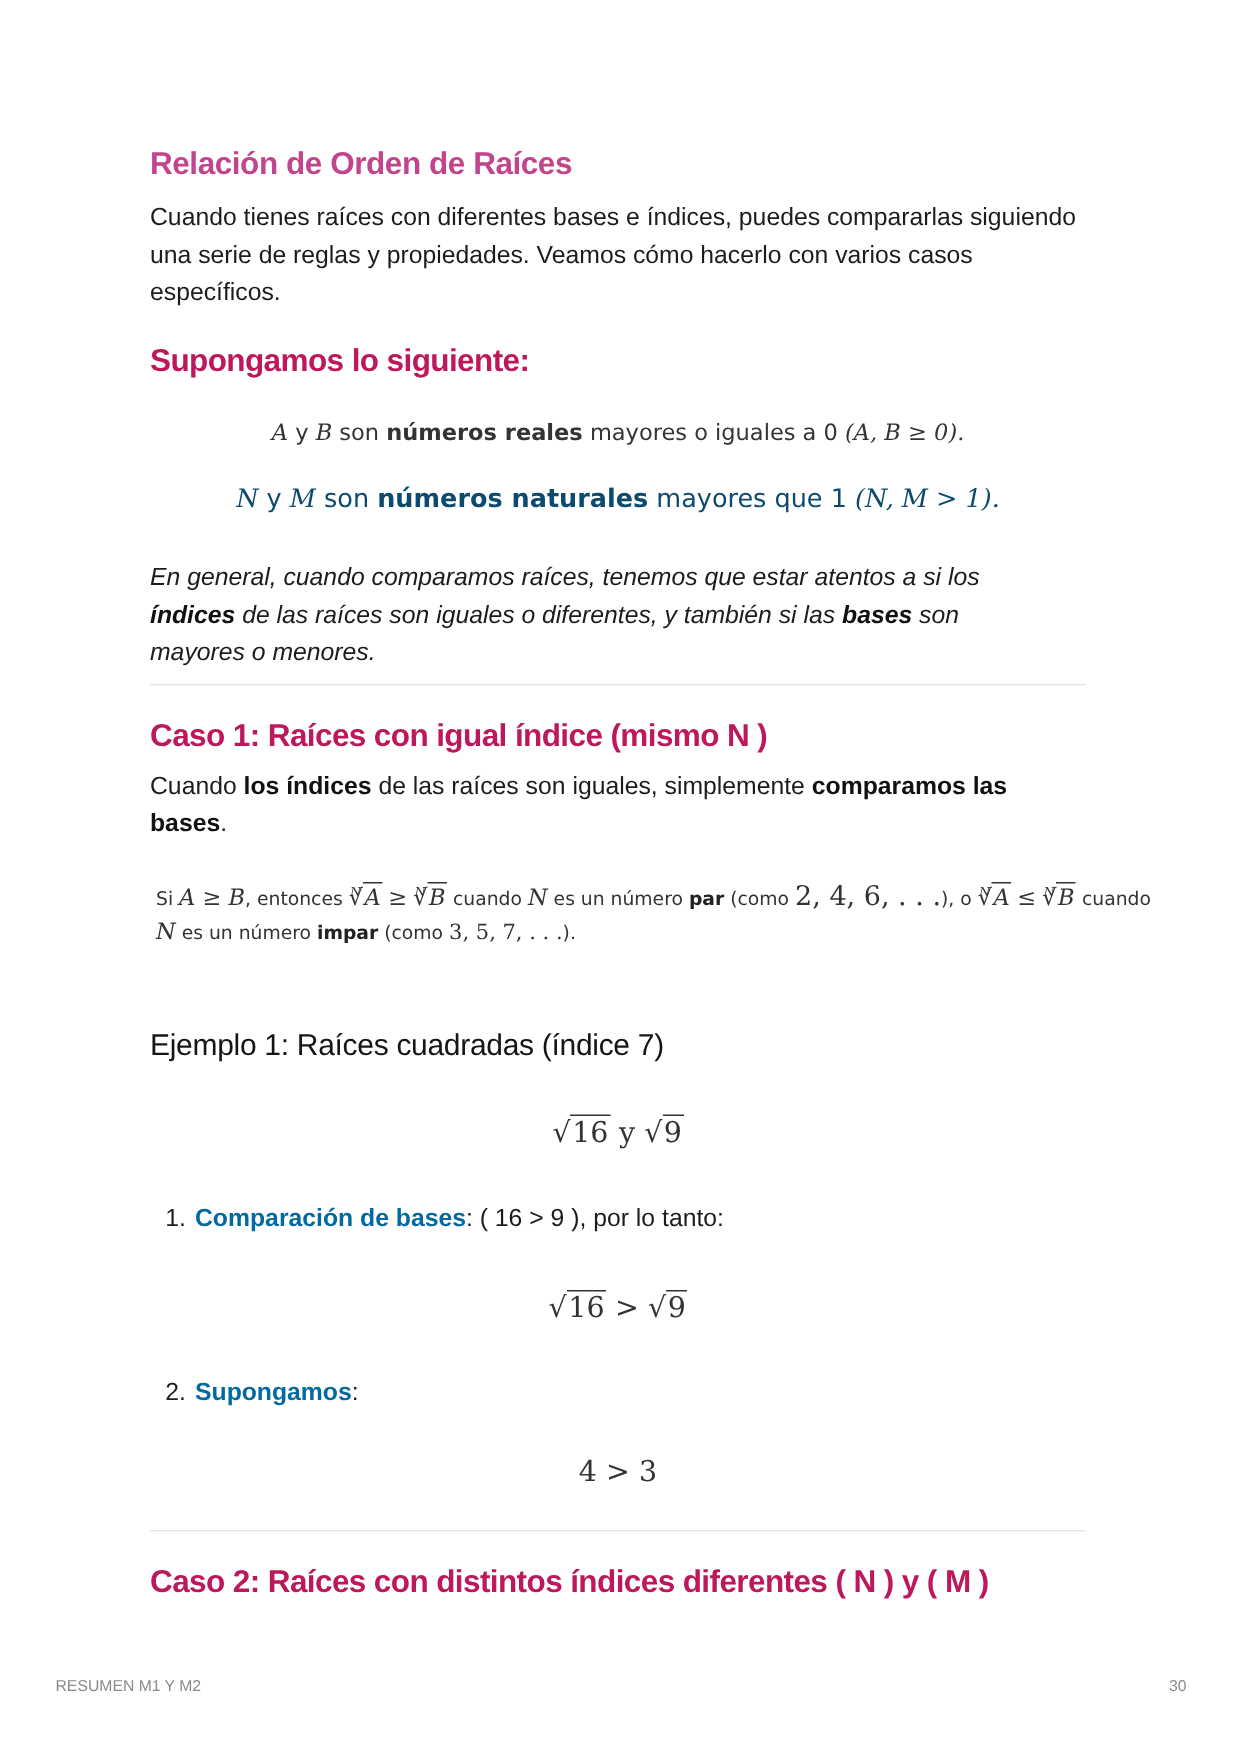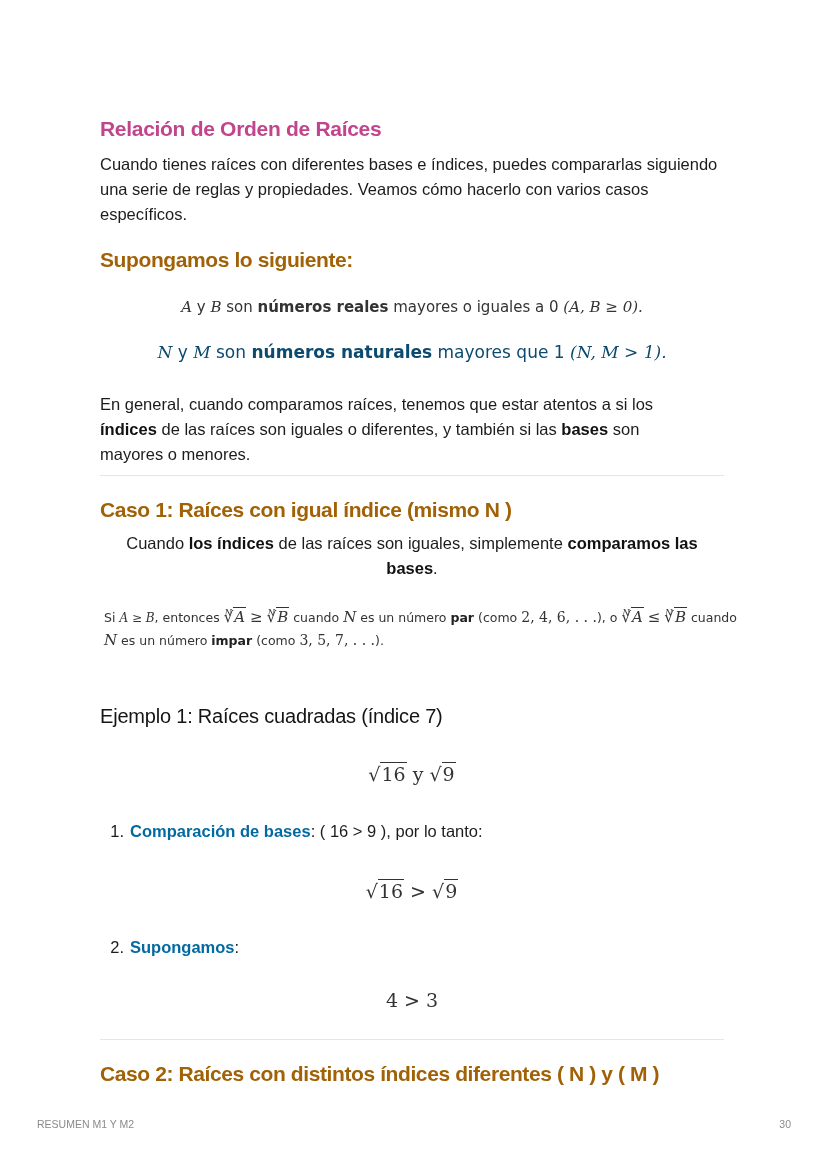--- a/index.html
+++ b/index.html
@@ -14,38 +14,38 @@
       overflow: hidden;
       font-family: "Liberation Sans", "DejaVu Sans", sans-serif;
       color: #1a1a1a;
     }
     .page {
       position: absolute;
       left: 100px;
       top: 0;
       width: 628px;
     }
-    .abs { position: absolute; left: 0; right: 4px; margin-top: 19px; }
+    .abs { position: absolute; left: 0; right: 4px; }
     .title {
       top: 98px;
       font-size: 21px;
       font-weight: 700;
       color: #c2448c;
       letter-spacing: -0.3px;
     }
     .para {
       font-size: 16.5px;
       line-height: 25px;
       color: #1c1c1c;
     }
     .para b { font-weight: 700; color: #111; }
     .h2 {
       font-size: 21px;
       font-weight: 700;
-      color: #a16207;
+      color: #be185d;
       letter-spacing: -0.4px;
     }
     .h3 {
       font-size: 20px;
       font-weight: 400;
       color: #151515;
       letter-spacing: -0.2px;
     }
     .center { text-align: center; }
     .math {
@@ -141,54 +141,54 @@
   <div class="abs center big-assume">
     <i>N</i>
     <span>y</span>
     <i>M</i>
     <span>son</span>
     <b>números naturales</b>
     <span>mayores que 1</span>
     <i>(N, M &gt; 1).</i>
   </div>
 
-  <div class="abs para" style="top:373px;">
+  <div class="abs para" style="top:373px;font-style:italic;">
     <span>En general, cuando comparamos raíces, tenemos que estar atentos a si los</span><br>
     <b>índices</b>
     <span>de las raíces son iguales o diferentes, y también si las</span>
     <b>bases</b>
     <span>son</span><br>
     <span>mayores o menores.</span>
   </div>
 
   <div class="abs sep" style="top:456px;"></div>
 
   <div class="abs h2" style="top:479px;">Caso 1: Raíces con igual índice (mismo N )</div>
 
-  <div class="abs para" style="top:512px;text-align:center;">
+  <div class="abs para" style="top:512px;">
     <span>Cuando</span>
     <b>los índices</b>
     <span>de las raíces son iguales, simplemente</span>
     <b>comparamos las</b><br>
     <b>bases</b><span>.</span>
   </div>
 
   <div class="abs rule" style="top:587px;">
     <div style="white-space:nowrap;">
       <span>Si</span>
-      <i style="font-size:12px;">A ≥ B</i><span>, entonces</span>
+      <i style="font-size:15px;">A ≥ B</i><span>, entonces</span>
       <span class="root" style="font-size:15px;"><span class="idx">N</span><span class="rad">√</span><span class="under">A</span></span>
       <span style="font-size:15px;" class="math">≥</span>
       <span class="root" style="font-size:15px;"><span class="idx">N</span><span class="rad">√</span><span class="under">B</span></span>
       <span>cuando</span>
       <i style="font-size:15px;">N</i>
       <span>es un número</span>
       <b>par</b>
       <span>(como</span>
-      <span class="math" style="font-size:14px;">2, 4, 6, . . .</span><span>), o</span>
+      <span class="math" style="font-size:18px;">2, 4, 6, . . .</span><span>), o</span>
       <span class="root" style="font-size:15px;"><span class="idx">N</span><span class="rad">√</span><span class="under">A</span></span>
       <span style="font-size:15px;" class="math">≤</span>
       <span class="root" style="font-size:15px;"><span class="idx">N</span><span class="rad">√</span><span class="under">B</span></span>
       <span>cuando</span>
     </div>
     <div>
       <i style="font-size:15px;">N</i>
       <span>es un número</span>
       <b>impar</b>
       <span>(como</span>

